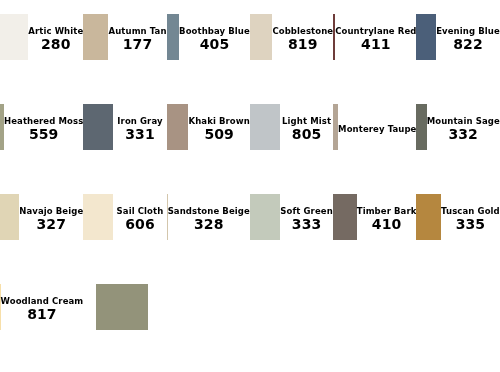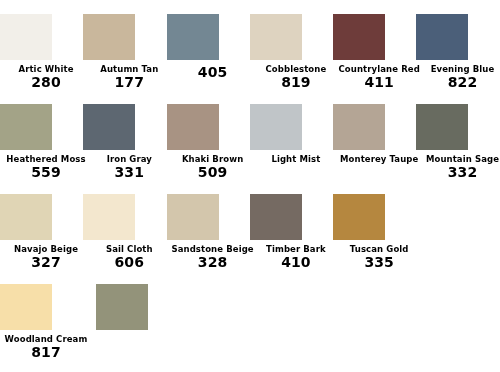--- a/index.html
+++ b/index.html
@@ -29,22 +29,22 @@
     flex-direction: row;
     align-items: flex-start;
     width: 500px;
     height: 90px;
   }
 
   .swatch-cell {
     width: 83.3px;
     box-sizing: border-box;
     display: flex;
-    flex-direction: column;
-    align-items: flex-start;
+    flex-direction: row;
+    align-items: center;
     position: relative;
   }
 
   .swatch-chip {
     width: 52px;
     height: 46px;
     display: block;
     border: 0;
   }
 
@@ -95,20 +95,21 @@
       <div class="swatch-cell">
         <div class="swatch-chip" style="background-color: rgb(201, 183, 156);"></div>
         <div class="swatch-caption">
           <span class="swatch-name">Autumn Tan</span>
           <span class="swatch-code">177</span>
         </div>
       </div>
       <div class="swatch-cell">
         <div class="swatch-chip" style="background-color: rgb(115, 135, 147);"></div>
         <div class="swatch-caption">
+          <span class="swatch-name">Boothbay Blue</span>
           <span class="swatch-code">405</span>
         </div>
       </div>
       <div class="swatch-cell">
         <div class="swatch-chip" style="background-color: rgb(222, 211, 192);"></div>
         <div class="swatch-caption">
           <span class="swatch-name">Cobblestone</span>
           <span class="swatch-code">819</span>
         </div>
       </div>
@@ -146,20 +147,21 @@
         <div class="swatch-chip" style="background-color: rgb(168, 147, 131);"></div>
         <div class="swatch-caption">
           <span class="swatch-name">Khaki Brown</span>
           <span class="swatch-code">509</span>
         </div>
       </div>
       <div class="swatch-cell">
         <div class="swatch-chip" style="background-color: rgb(192, 197, 200);"></div>
         <div class="swatch-caption">
           <span class="swatch-name">Light Mist</span>
+          <span class="swatch-code">805</span>
         </div>
       </div>
       <div class="swatch-cell">
         <div class="swatch-chip" style="background-color: rgb(180, 165, 149);"></div>
         <div class="swatch-caption">
           <span class="swatch-name">Monterey Taupe</span>
         </div>
       </div>
       <div class="swatch-cell">
         <div class="swatch-chip" style="background-color: rgb(104, 107, 96);"></div>
@@ -185,20 +187,27 @@
         </div>
       </div>
       <div class="swatch-cell">
         <div class="swatch-chip" style="background-color: rgb(211, 198, 172);"></div>
         <div class="swatch-caption">
           <span class="swatch-name">Sandstone Beige</span>
           <span class="swatch-code">328</span>
         </div>
       </div>
       <div class="swatch-cell">
+        <div class="swatch-chip" style="background-color: rgb(195, 202, 187);"></div>
+        <div class="swatch-caption">
+          <span class="swatch-name">Soft Green</span>
+          <span class="swatch-code">333</span>
+        </div>
+      </div>
+      <div class="swatch-cell">
         <div class="swatch-chip" style="background-color: rgb(117, 106, 98);"></div>
         <div class="swatch-caption">
           <span class="swatch-name">Timber Bark</span>
           <span class="swatch-code">410</span>
         </div>
       </div>
       <div class="swatch-cell">
         <div class="swatch-chip" style="background-color: rgb(181, 135, 63);"></div>
         <div class="swatch-caption">
           <span class="swatch-name">Tuscan Gold</span>

